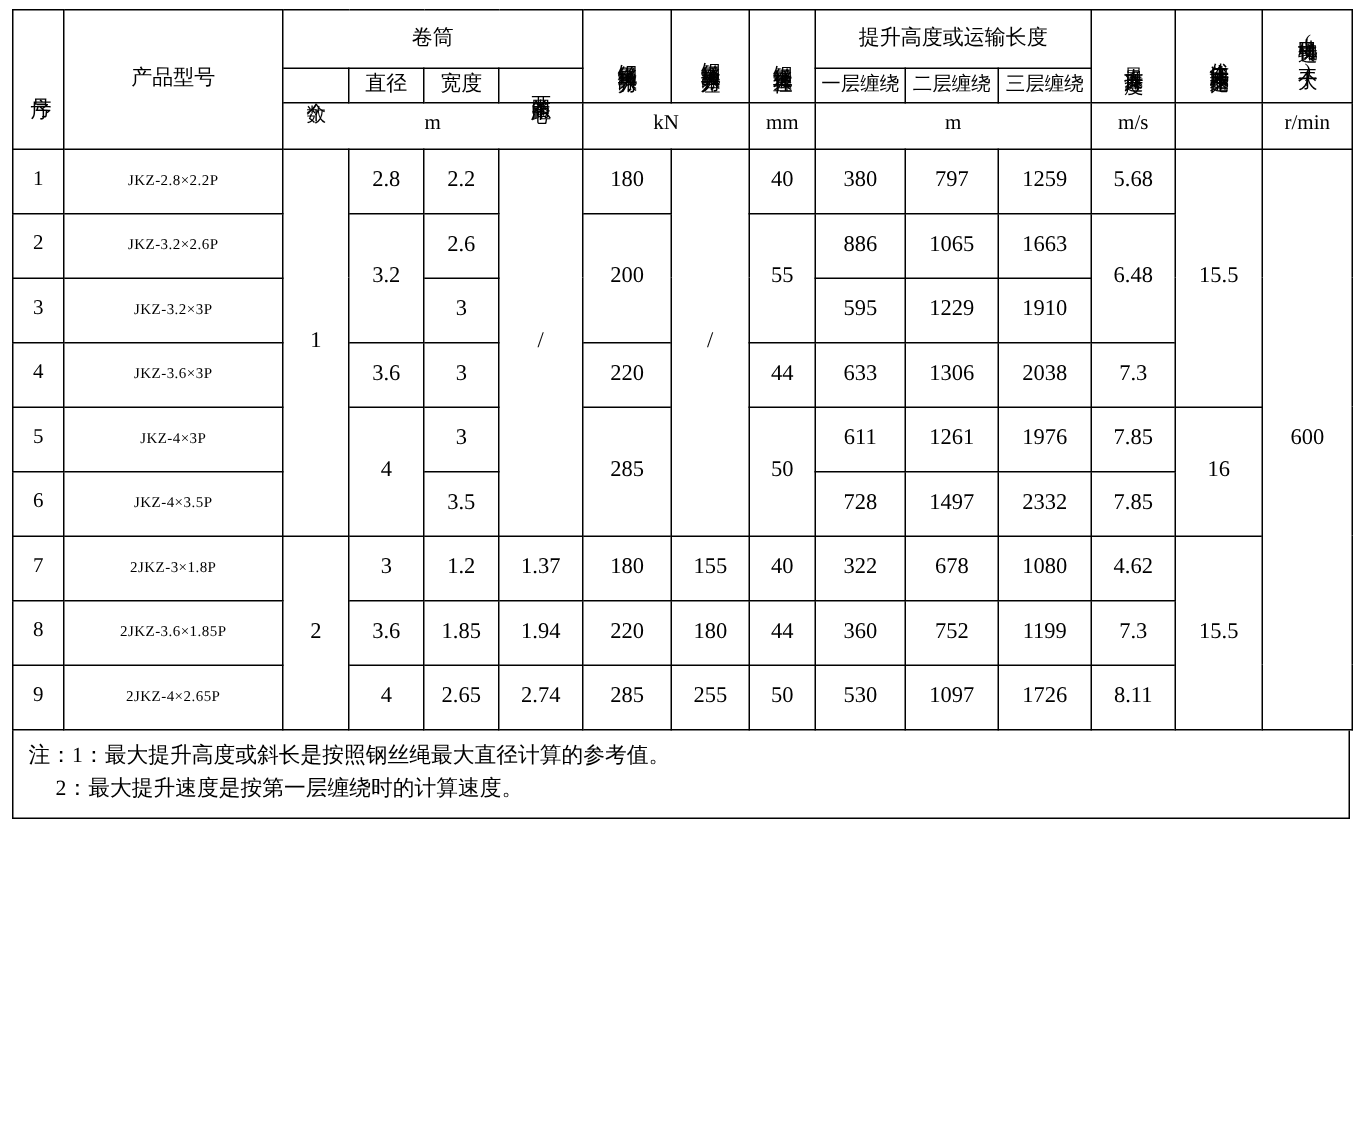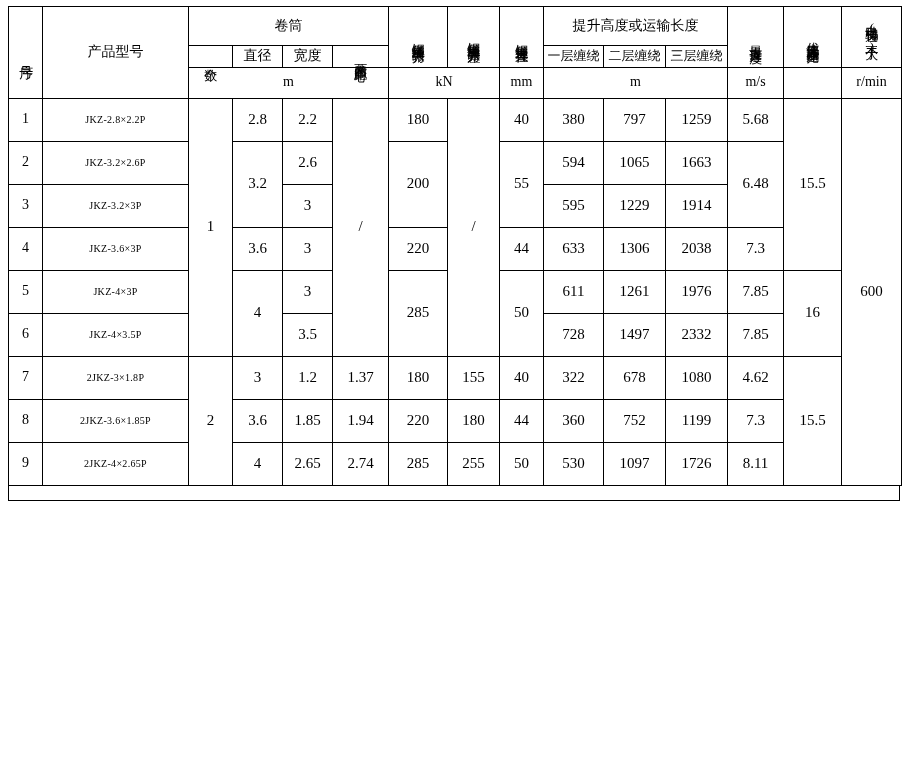--- a/index.html
+++ b/index.html
@@ -140,33 +140,33 @@
           <td rowspan="9" class="num">600</td>
         </tr>
 
         <tr class="body-row">
           <td>2</td>
           <td class="model">JKZ-3.2×2.6P</td>
           <td rowspan="2" class="num">3.2</td>
           <td class="num">2.6</td>
           <td rowspan="2" class="num">200</td>
           <td rowspan="2" class="num">55</td>
-          <td class="num">594</td>
+          <td class="num">886</td>
           <td class="num">1065</td>
           <td class="num">1663</td>
           <td rowspan="2" class="num">6.48</td>
         </tr>
 
         <tr class="body-row">
           <td>3</td>
           <td class="model">JKZ-3.2×3P</td>
           <td class="num">3</td>
           <td class="num">595</td>
           <td class="num">1229</td>
-          <td class="num">1914</td>
+          <td class="num">1910</td>
         </tr>
 
         <tr class="body-row">
           <td>4</td>
           <td class="model">JKZ-3.6×3P</td>
           <td class="num">3.6</td>
           <td class="num">3</td>
           <td class="num">220</td>
           <td class="num">44</td>
           <td class="num">633</td>
@@ -242,15 +242,17 @@
           <td class="num">50</td>
           <td class="num">530</td>
           <td class="num">1097</td>
           <td class="num">1726</td>
           <td class="num">8.11</td>
         </tr>
       </tbody>
     </table>
 
     <div class="notes">
+      <div><span>注：</span><span>1：最大提升高度或斜长是按照钢丝绳最大直径计算的参考值。</span></div>
+      <div class="note-indent"><span>2：最大提升速度是按第一层缠绕时的计算速度。</span></div>
     </div>
   </div>
 </div>
 
 </body></html>

